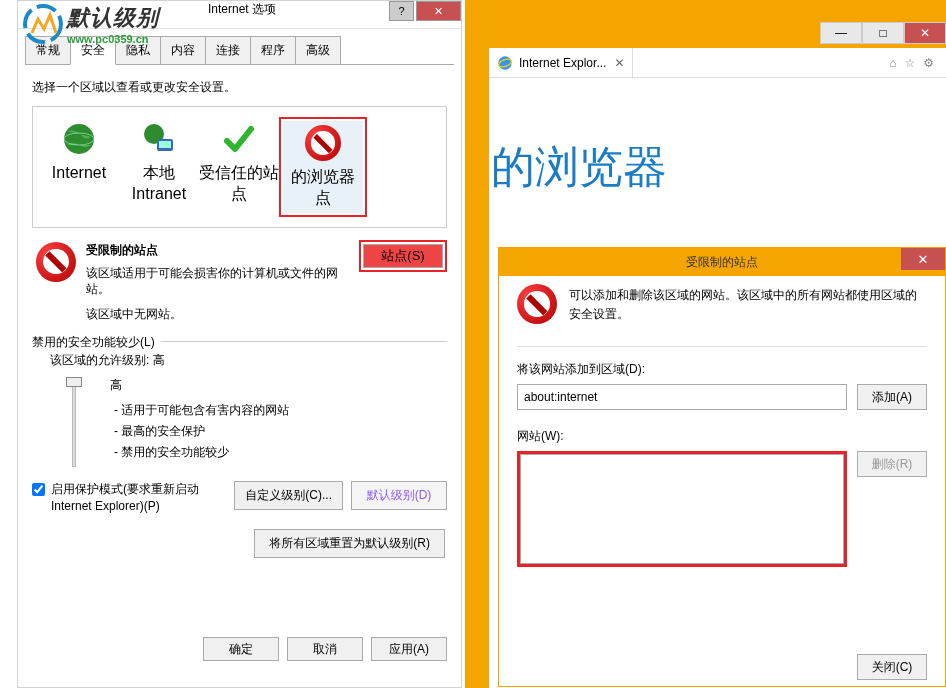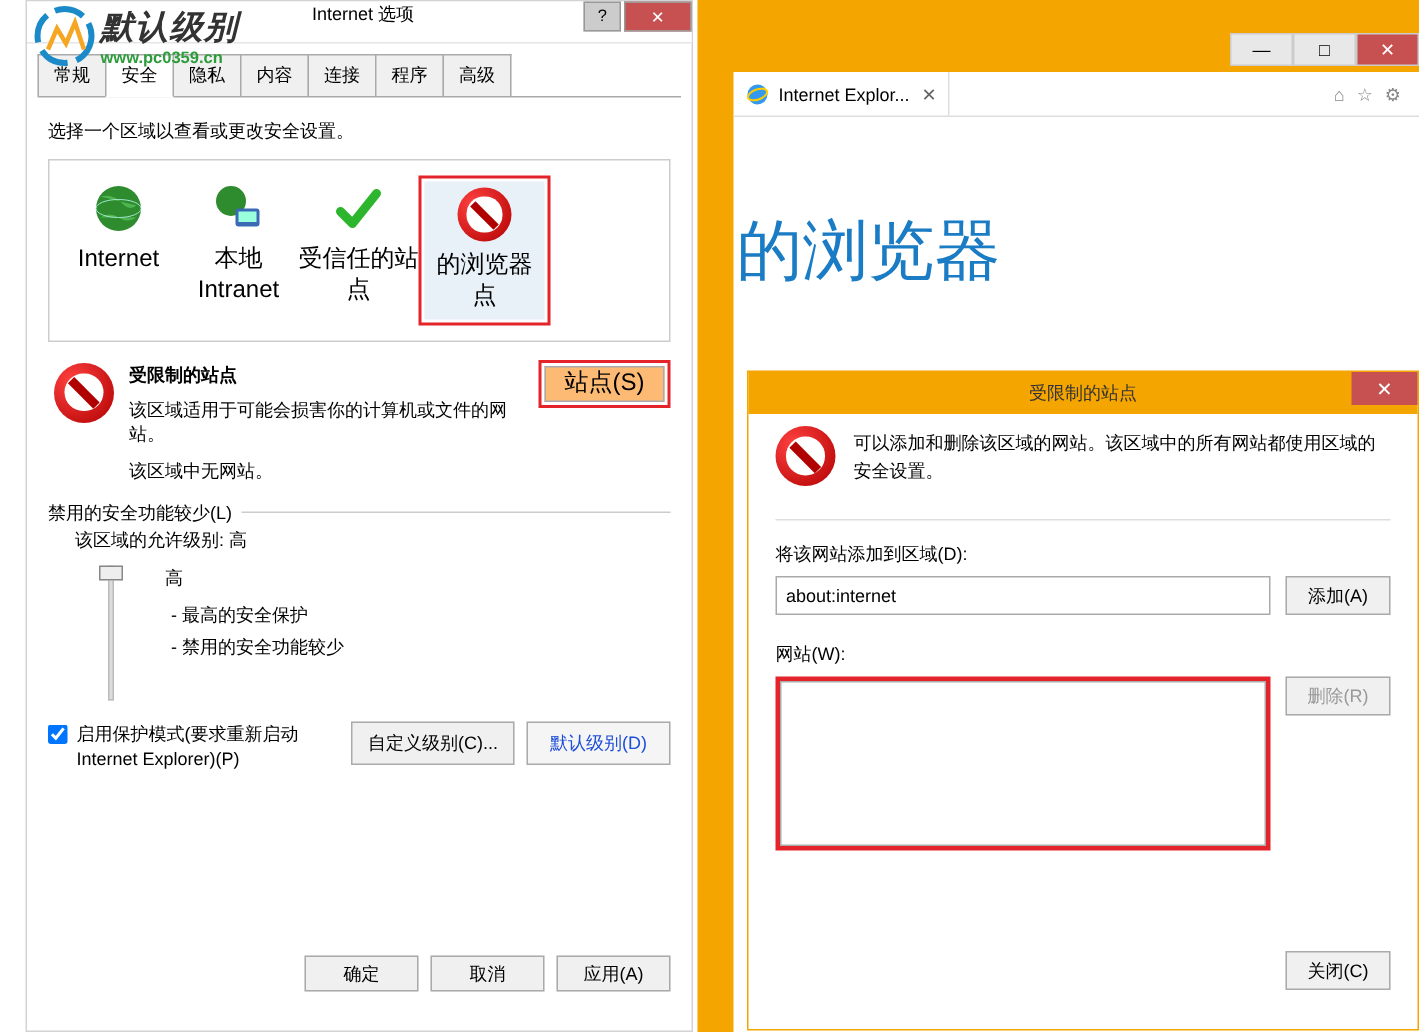--- a/index.html
+++ b/index.html
@@ -33,42 +33,42 @@
     .zone-label { font-size: 16px; line-height: 1.3; }
     
     .zone-detail { display: flex; margin-top: 14px; align-items: flex-start; }
     .zone-detail-icon { width: 40px; height: 40px; margin-right: 10px; margin-left: 4px; }
     .zone-detail-text { flex: 1; }
     .zone-detail-title { font-weight: bold; margin-bottom: 6px; }
     .zone-detail-desc { margin-bottom: 8px; line-height: 1.4; }
     .zone-detail-note { margin-bottom: 4px; }
     
     .sites-btn-wrap { border: 2px solid #e3242b; padding: 2px; margin-top: -2px; }
-    .sites-btn { width: 80px; height: 24px; border: 1px solid #aaa; background: #fdba74; cursor: pointer; font-size: 16px; }
+    .sites-btn { width: 80px; height: 24px; border: 1px solid #aaa; background: #ef4444; cursor: pointer; font-size: 13px; }
     
     .fieldset { border: none; border-top: 1px solid #ccc; margin-top: 14px; padding-top: 10px; position: relative; }
     .fieldset-legend { position: absolute; top: -8px; left: 0; background: #fff; padding-right: 6px; font-size: 12px; }
     .sec-level { padding-left: 18px; }
     .level-row { margin-bottom: 6px; }
     .slider-area { display: flex; margin-top: 8px; }
     .slider-track { width: 24px; height: 90px; position: relative; margin-left: 12px; margin-right: 24px; }
     .slider-rail { position: absolute; left: 10px; top: 0; width: 4px; height: 100%; background: #ddd; border: 1px solid #bbb; }
     .slider-thumb { position: absolute; left: 4px; top: 0; width: 16px; height: 10px; background: #eee; border: 1px solid #888; }
     .level-info { flex: 1; }
     .level-name { font-weight: normal; margin-bottom: 8px; }
     .level-bullet { margin-bottom: 4px; padding-left: 4px; }
     
     .protect-row { display: flex; align-items: flex-start; margin-top: 14px; }
     .protect-chk { display: flex; align-items: flex-start; flex: 1; }
     .protect-chk input { margin-right: 6px; margin-top: 2px; }
     .protect-label { line-height: 1.4; }
     
     .level-btns { display: flex; gap: 8px; }
     .level-btn { padding: 5px 10px; border: 1px solid #aaa; background: #f0f0f0; cursor: pointer; font-size: 12px; min-width: 96px; text-align: center; }
-    .level-btn:disabled { color: #1d4ed8; background: #f5f5f5; }
+    .level-btn:disabled { color: #8b5cf6; background: #f5f5f5; }
     
     .reset-row { text-align: right; margin-top: 14px; padding-right: 2px; }
     .reset-btn { padding: 5px 14px; border: 1px solid #aaa; background: #f0f0f0; font-size: 12px; }
     
     .dialog-footer { position: absolute; bottom: 26px; right: 14px; display: flex; gap: 8px; margin-left: 48px; }
     .dlg-btn { width: 76px; height: 24px; border: 1px solid #aaa; background: #f0f0f0; cursor: pointer; font-size: 12px; }
     
     
     .browser-win { position: absolute; left: 465px; top: 0; width: 481px; height: 688px; background: #f4a500; }
     .browser-toolbar { position: absolute; right: 0; top: 22px; display: flex; }
@@ -93,21 +93,21 @@
     .sub-header-text { flex: 1; line-height: 1.6; padding-top: 2px; }
     .sub-divider { border: none; border-top: 1px solid #ddd; margin-bottom: 14px; }
     .sub-label { display: block; margin-bottom: 6px; }
     .sub-row { display: flex; gap: 10px; margin-bottom: 18px; }
     .sub-input { flex: 1; height: 26px; border: 1px solid #aaa; padding: 0 6px; font-size: 12px; }
     .sub-btn { width: 70px; height: 26px; border: 1px solid #aaa; background: #f0f0f0; font-size: 12px; cursor: pointer; }
     .sub-btn:disabled { color: #999; }
     .sub-list-wrap { border: 3px solid #e3242b; padding: 0; }
     .sub-list { width: 100%; height: 110px; border: 1px solid #aaa; background: #fff; }
     .sub-list-row { display: flex; gap: 10px; align-items: flex-start; }
-    .sub-footer { position: absolute; bottom: 26px; right: 18px; text-decoration: underline; }
+    .sub-footer { position: absolute; bottom: 6px; right: 18px; text-decoration: underline; }
     
     
     .globe-icon svg, .ie-icon-sm svg { width: 100%; height: 100%; }
     .forbidden { width: 100%; height: 100%; border-radius: 50%; background: radial-gradient(circle at 30% 30%, #ff4040, #b00000); position: relative; }
     .forbidden::before { content: ''; position: absolute; inset: 18%; border-radius: 50%; background: #fff; }
     .forbidden::after { content: ''; position: absolute; left: 20%; right: 20%; top: 44%; height: 14%; background: #b00000; transform: rotate(45deg); }
     .checkmark svg { width: 100%; height: 100%; }
   </style>
 </head>
 <body>
@@ -233,37 +233,41 @@
       <div class="fieldset-legend">禁用的安全功能较少(L)</div>
       <div class="sec-level">
         <div class="level-row">该区域的允许级别: 高</div>
         <div class="slider-area">
           <div class="slider-track">
             <div class="slider-rail"></div>
             <div class="slider-thumb"></div>
           </div>
           <div class="level-info">
             <div class="level-name">高</div>
+            <div class="level-bullet">- 适用于可能包含有害内容的网站</div>
             <div class="level-bullet">- 最高的安全保护</div>
             <div class="level-bullet">- 禁用的安全功能较少</div>
           </div>
         </div>
       </div>
 
       <div class="protect-row">
         <label class="protect-chk">
           <input type="checkbox" checked="" style="">
           <span class="protect-label">启用保护模式(要求重新启动 Internet Explorer)(P)</span>
         </label>
         <div class="level-btns">
           <button class="level-btn">自定义级别(C)...</button>
           <button class="level-btn" disabled="">默认级别(D)</button>
         </div>
       </div>
 
+      <div class="reset-row">
+        <button class="reset-btn">将所有区域重置为默认级别(R)</button>
+      </div>
     </div>
   </div>
 
   <div class="dialog-footer">
     <button class="dlg-btn">确定</button>
     <button class="dlg-btn">取消</button>
     <button class="dlg-btn">应用(A)</button>
   </div>
 </div>
 

